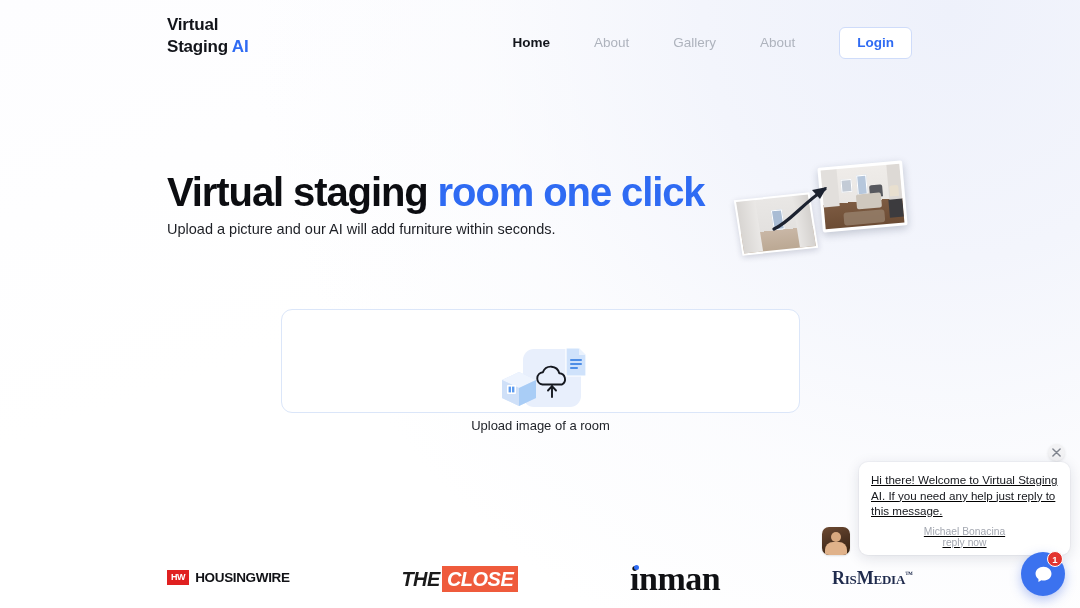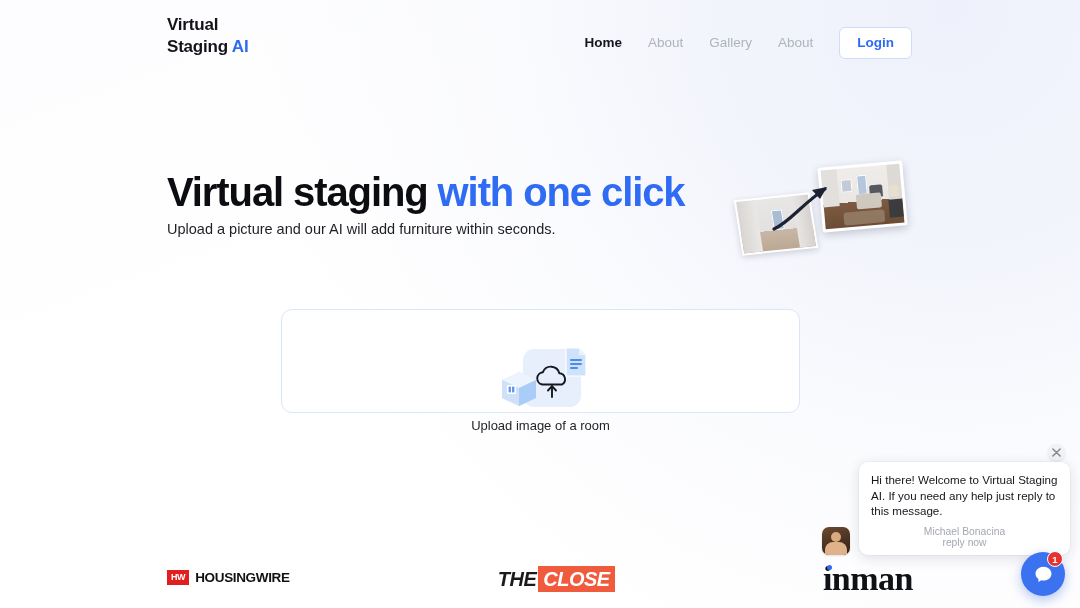--- a/index.html
+++ b/index.html
@@ -38,21 +38,21 @@
     color: #12141a;
     letter-spacing: -0.2px;
   }
   .logo .ai { color: #2f6bf3; }
   .nav {
     position: absolute;
     right: 168px;
     top: 27px;
     display: flex;
     align-items: center;
-    gap: 0;
+    gap: 18px;
   }
   .nav-link {
     font-size: 13.5px;
     color: #aeb3bd;
     text-decoration: none;
     padding: 0 13px;
     line-height: 22px;
     cursor: pointer;
   }
   .nav-link.active {
@@ -352,20 +352,21 @@
     box-shadow: 0 1px 3px rgba(0,0,0,0.10);
   }
   .chat-msg-row {
     position: absolute;
     left: 822px;
     top: 462px;
     width: 248px;
     display: flex;
     align-items: flex-end;
     gap: 9px;
+    text-decoration: underline;
   }
   .chat-avatar {
     width: 28px; height: 28px;
     border-radius: 7px;
     flex: 0 0 28px;
     background: linear-gradient(160deg, #6d4a32 0%, #4a3120 55%, #35220f 100%);
     position: relative;
     overflow: hidden;
     box-shadow: 0 1px 2px rgba(0,0,0,0.12);
   }
@@ -449,21 +450,21 @@
 
     <div class="nav">
       <a class="nav-link active">Home</a>
       <a class="nav-link">About</a>
       <a class="nav-link">Gallery</a>
       <a class="nav-link">About</a>
       <button class="login-btn">Login</button>
     </div>
   </div>
 
-  <h1 class="hero-title"><span>Virtual staging </span><span class="accent">with one click</span></h1>
+  <h1 class="hero-title"><span>Virtual staging </span><span class="accent">room one click</span></h1>
 
   <p class="hero-sub">Upload a picture and our AI will add furniture within seconds.</p>
 
   <div class="hero-art">
     <div class="room-empty">
       <div class="inner">
         <div class="wall-l"></div>
         <div class="wall-r"></div>
         <div class="window"></div>
       </div>
@@ -538,20 +539,23 @@
       </div>
 
 
       <div class="press-item">
         <div class="lg-inman">
           <span class="dot"></span>
           <span>inman</span>
         </div>
       </div>
 
+      <div class="press-item">
+        <div class="lg-ris"><span>R</span><span class="sm">IS</span><span>M</span><span class="sm">EDIA</span><sup>™</sup></div>
+      </div>
 
     </div>
   </div>
 
   <div class="chat-close">
     <svg width="9" height="9" viewBox="0 0 10 10">
       <path d="M1 1 L9 9 M9 1 L1 9" stroke="#80858f" stroke-width="1.6" stroke-linecap="round"></path>
     </svg>
   </div>
 

